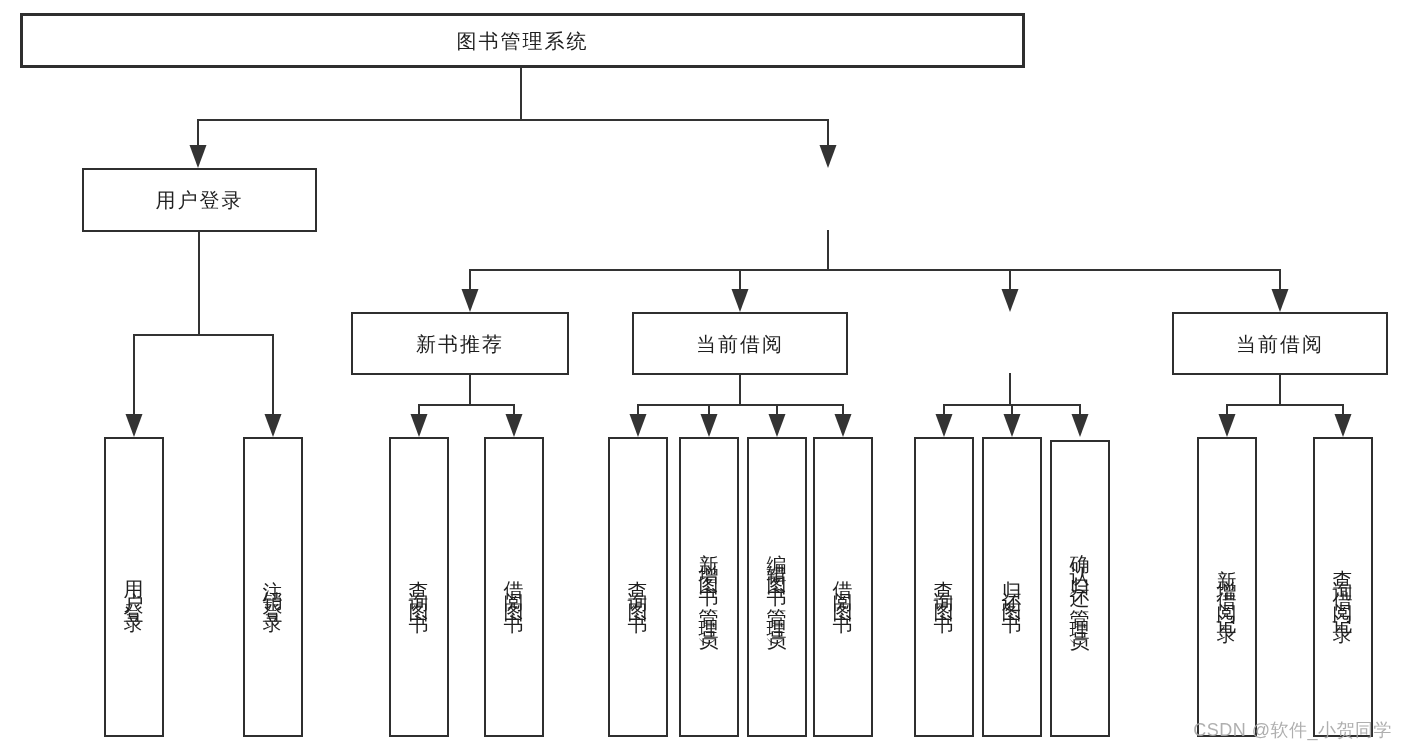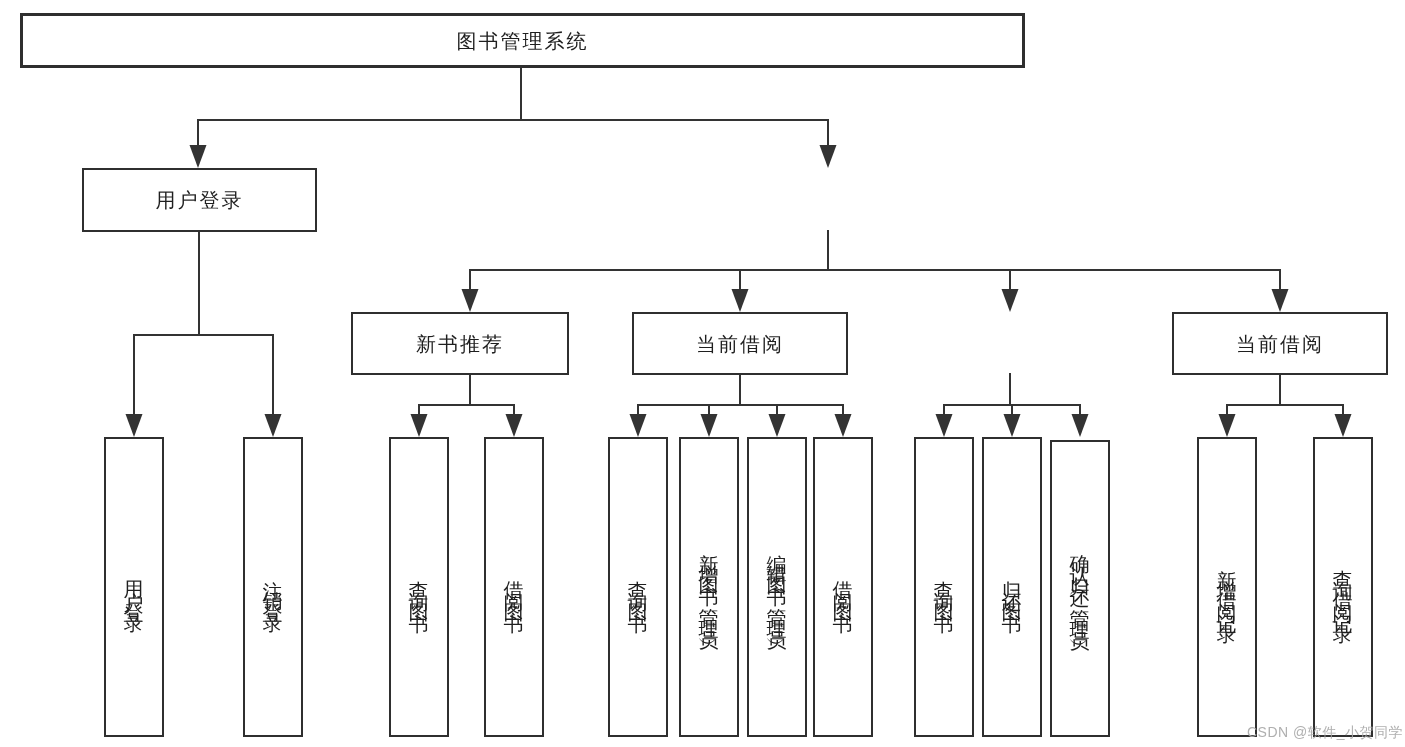--- a/index.html
+++ b/index.html
@@ -15,22 +15,22 @@
     font-size:20px;font-weight:500;letter-spacing:2px;line-height:1;
     white-space:nowrap;
   }
   .node.root{border-width:3px;}
   .node.v span{
     writing-mode:vertical-rl;text-orientation:mixed;
     letter-spacing:0.55em;font-size:20px;line-height:1;
     white-space:normal;
   }
   .watermark{
-    position:absolute;right:2px;bottom:5px;z-index:6;
-    font-size:14px;letter-spacing:0.5px;color:rgba(168,168,168,0.92);
+    position:absolute;right:13px;bottom:5px;z-index:6;
+    font-size:18px;letter-spacing:0.5px;color:rgba(168,168,168,0.92);
     font-weight:500;
   }
 </style>
 </head>
 <body>
 
 <div class="stage">
 
   <svg class="connectors" width="1405" height="747" viewBox="0 0 1405 747">
     <g stroke="#333333" stroke-width="2">

